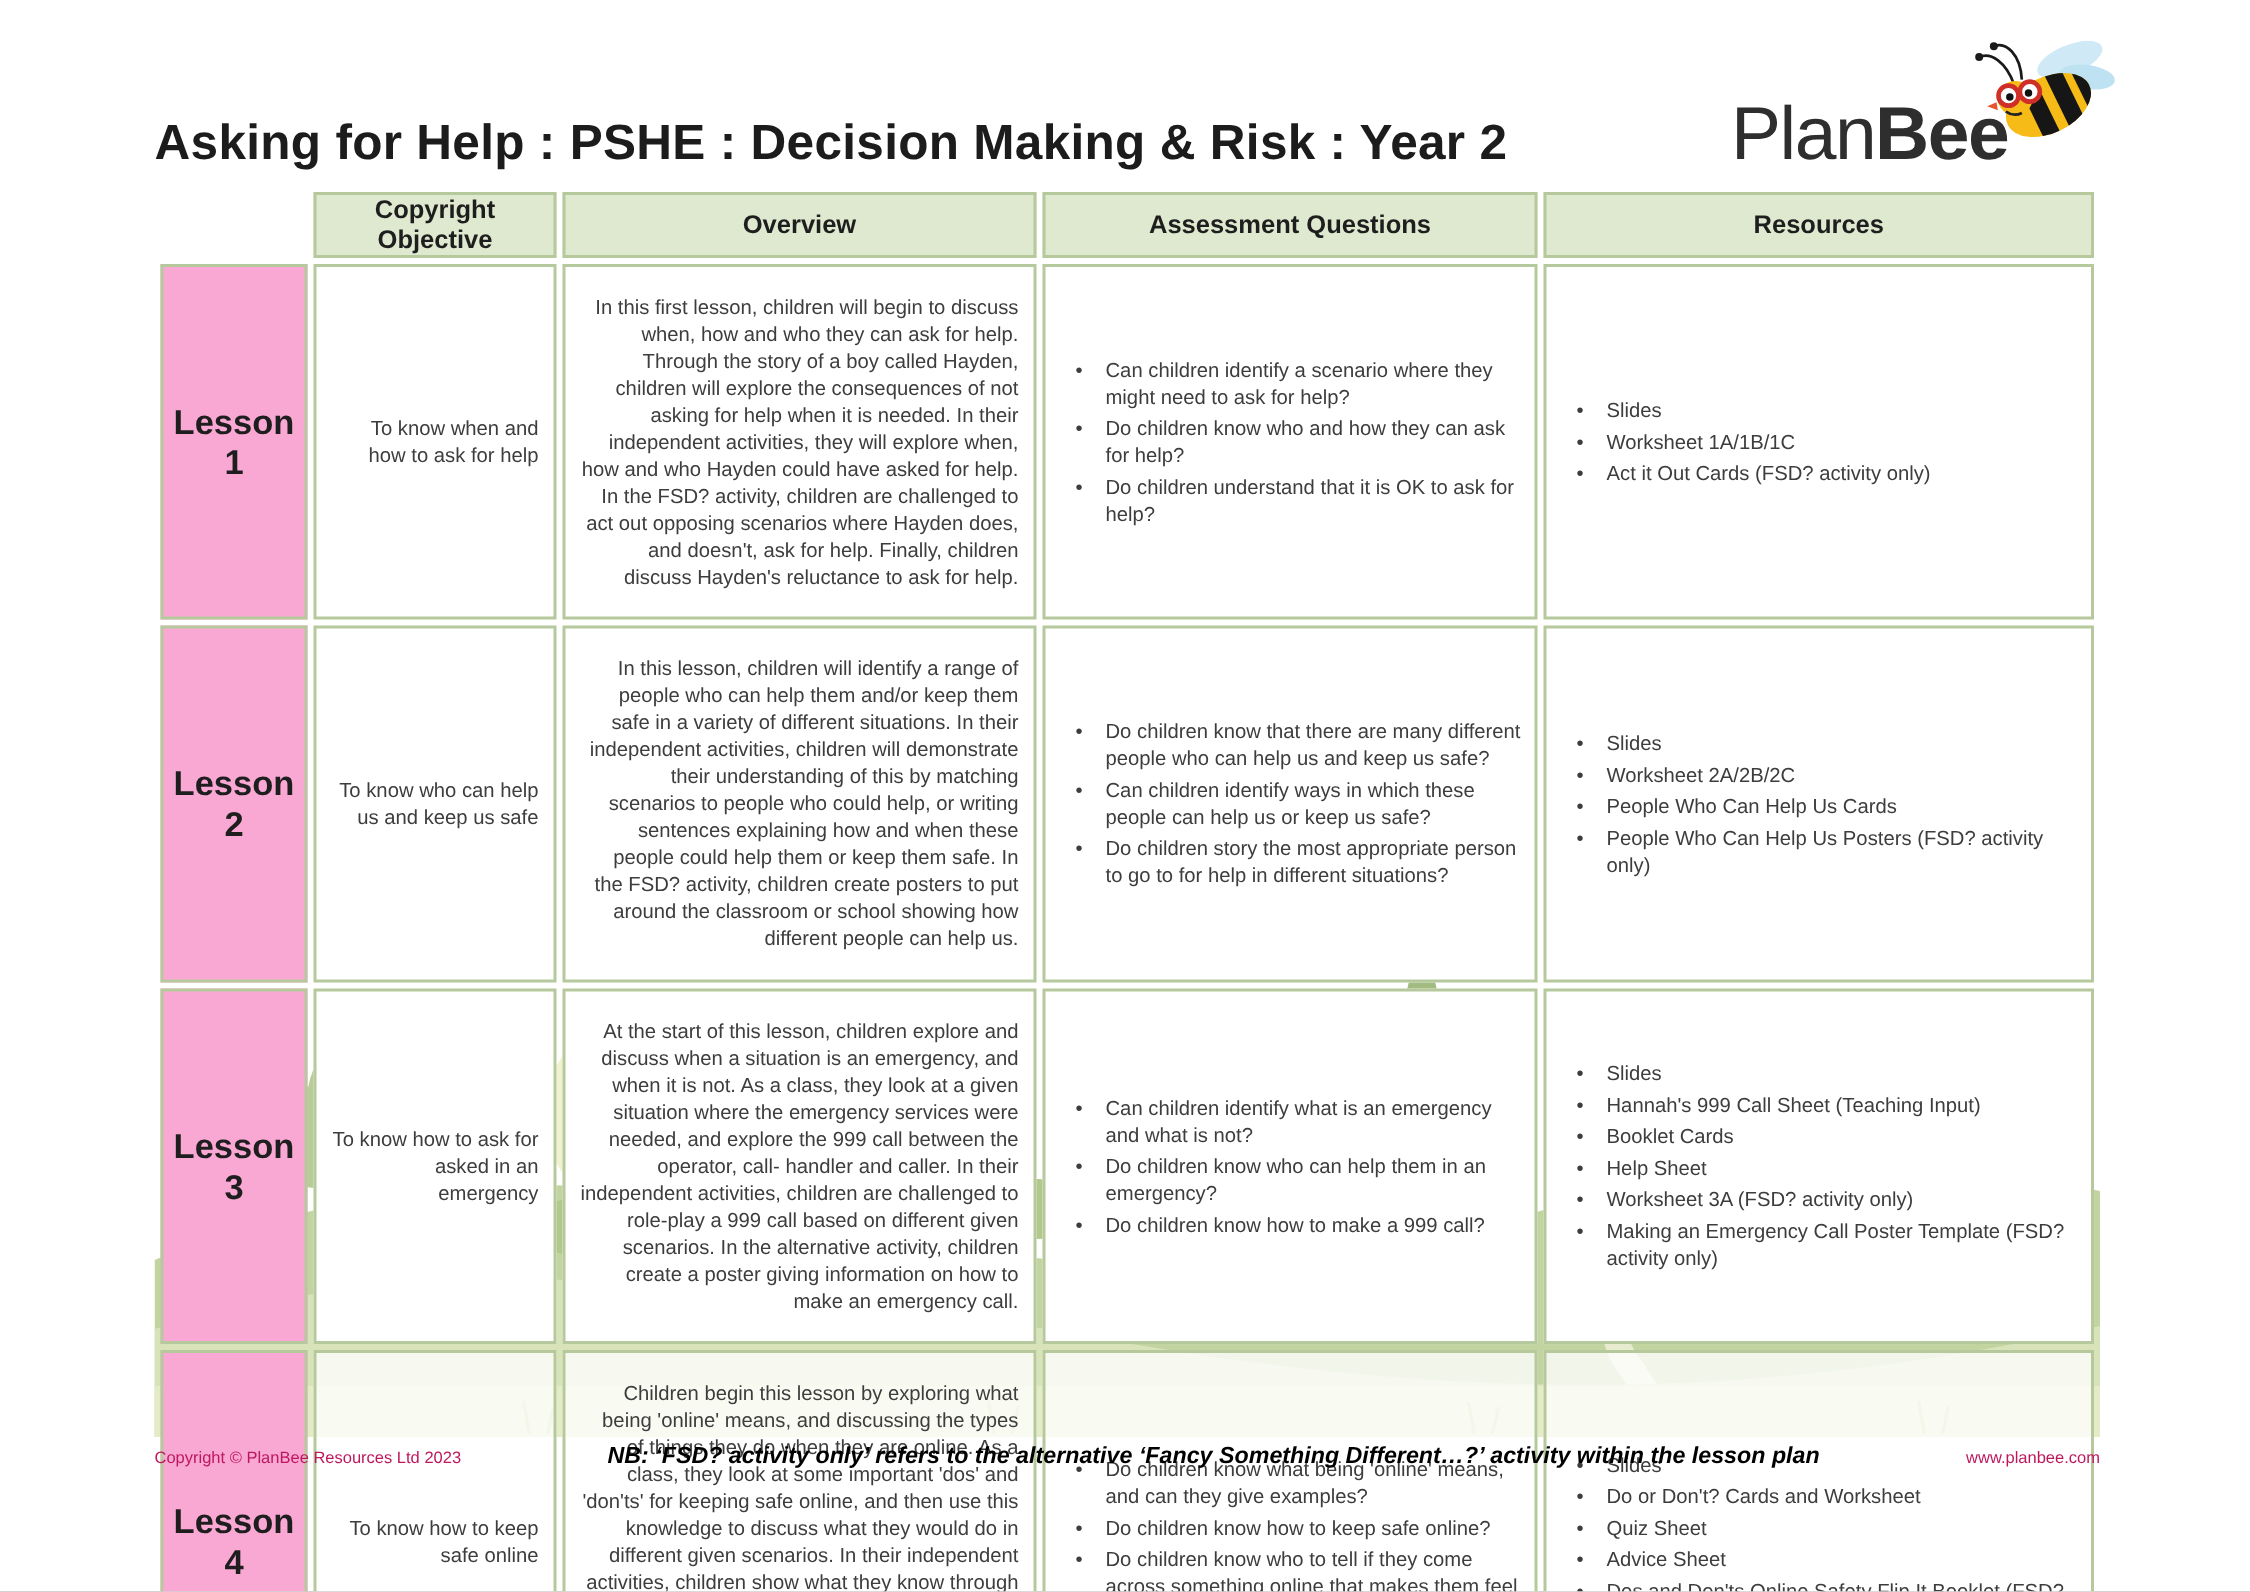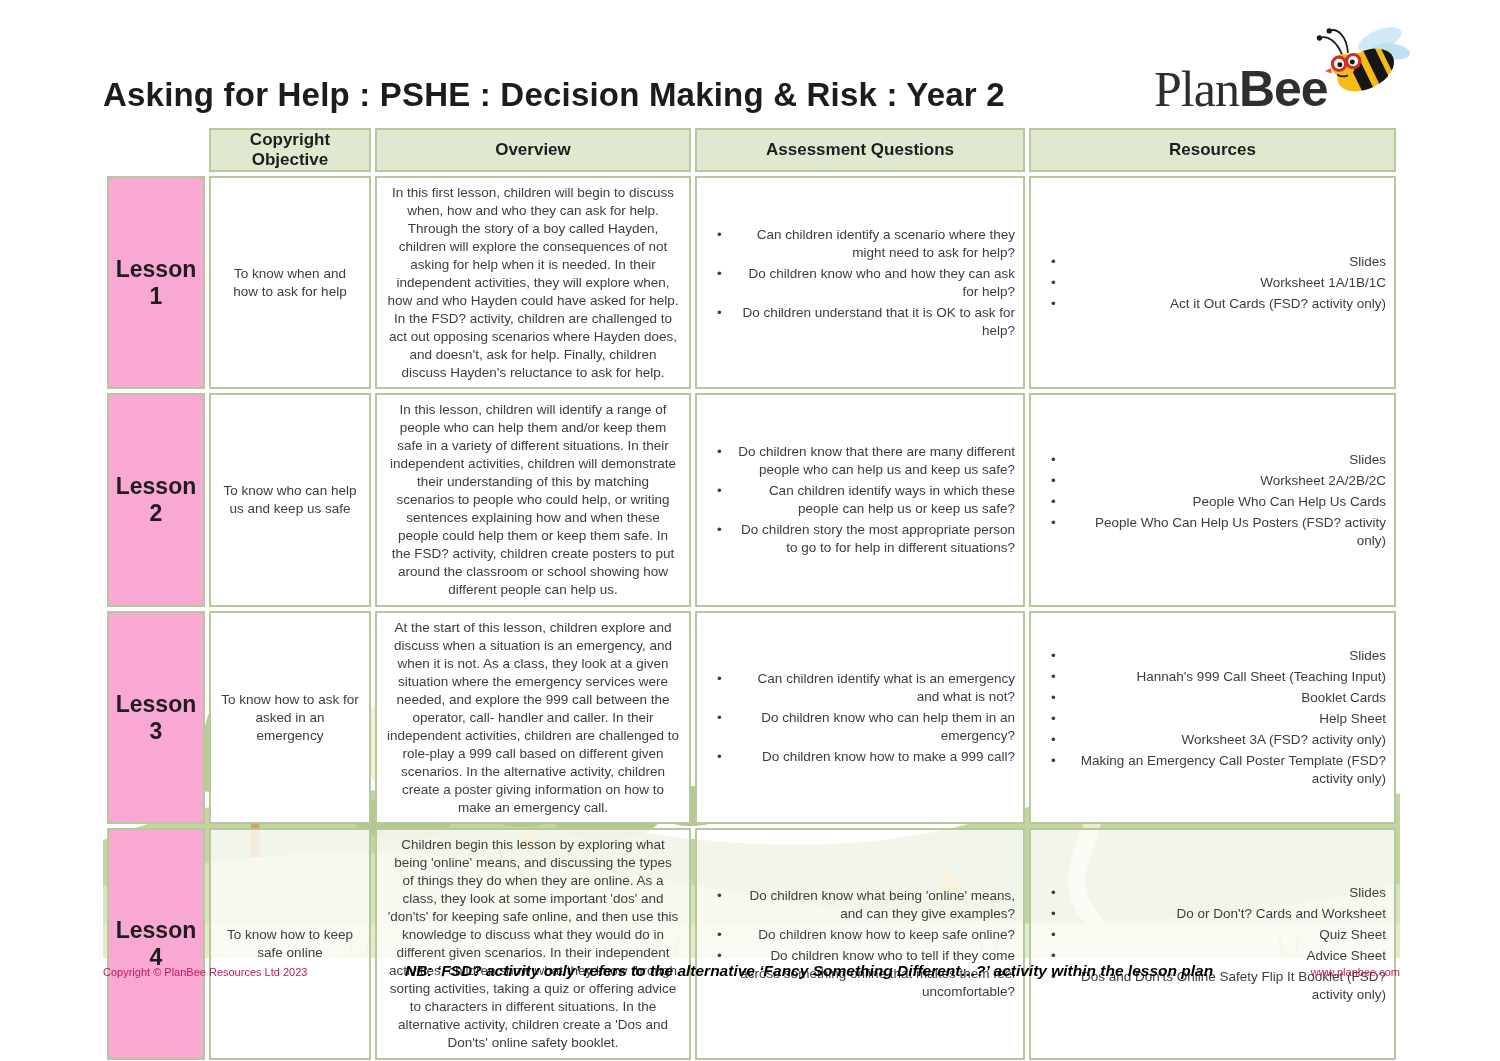--- a/index.html
+++ b/index.html
@@ -11,21 +11,21 @@
 
   
   .page-title {
     position:absolute; left:103px; top:76px;
     font-size:33px; font-weight:bold; color:#1c1c1c; letter-spacing:.2px;
   }
   .logo { position:absolute; top:26px; right:96px; width:250px; height:94px; }
   .logo-text {
     position:absolute; left:0; bottom:2px; font-size:50px; color:#2e2e2e; letter-spacing:-1px;
   }
-  .logo-text .plan { font-weight:normal;font-family:Liberation Serif, serif; }
+  .logo-text .plan { font-weight:normal; }
   .logo-text .bee  { font-weight:bold; }
   .bee-svg { position:absolute; right:-10px; top:-4px; width:118px; height:80px; }
 
   
   .landscape {
     position:absolute; left:103px; top:628px; width:1297px; height:330px; z-index:0;
   }
 
   
   table.grid {
@@ -51,22 +51,22 @@
   tbody tr:nth-child(4){ height:163px; }
   tbody tr:nth-child(5){ height:151px; }
 
   td.lesson-cell {
     background:#f9a8d4; text-align:center; font-size:23px; font-weight:bold; color:#1e1e1e;
   }
   td.body-cell { background:#ffffff; color:#3d3d3d; font-size:13.5px; line-height:1.33; }
   tbody tr:nth-child(4) td.body-cell { background:rgba(255,255,255,.78); }
   tbody tr:nth-child(5) td.body-cell { background:rgba(255,255,255,.55); }
 
-  td.objective-cell, td.overview-cell { text-align:center; padding:6px 10px; }
-  td.list-cell { padding:8px 8px 8px 14px; text-align:right; }
+  td.objective-cell, td.overview-cell { text-align:right; padding:18px 10px; }
+  td.list-cell { padding:8px 8px 8px 14px; text-align:left; }
 
   ul.bullets { list-style:none; }
   ul.bullets li { position:relative; padding-left:26px; margin:3px 0; }
   ul.bullets li::before { content:"•"; position:absolute; left:6px; top:0; }
 
   
   .footer {
     position:absolute; left:103px; width:1297px; top:962px;
     display:flex; justify-content:space-between; align-items:baseline; z-index:1;
   }

